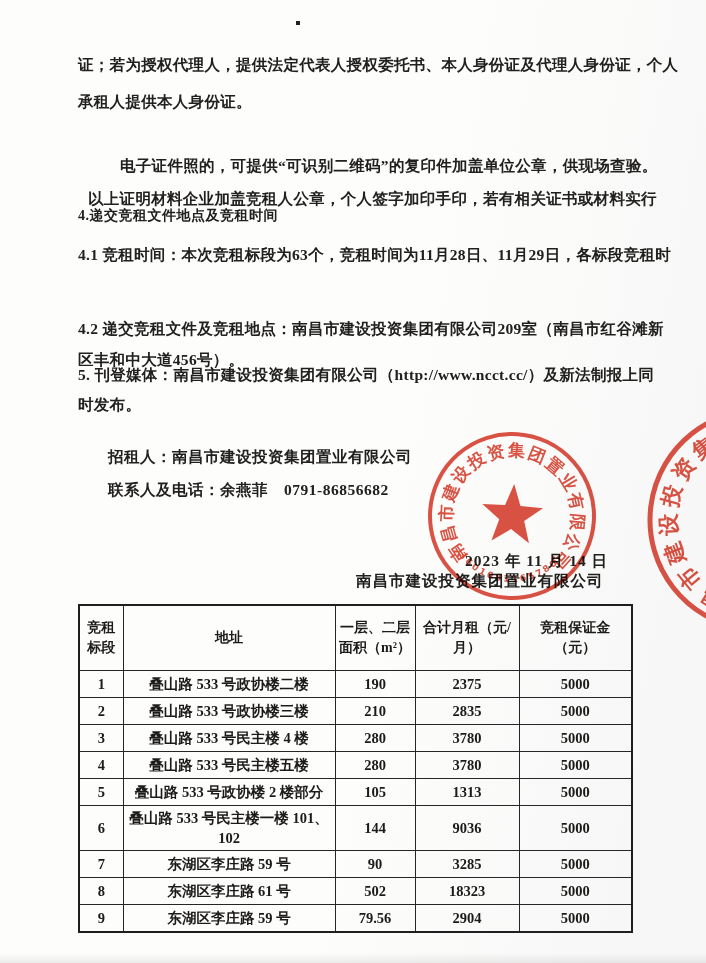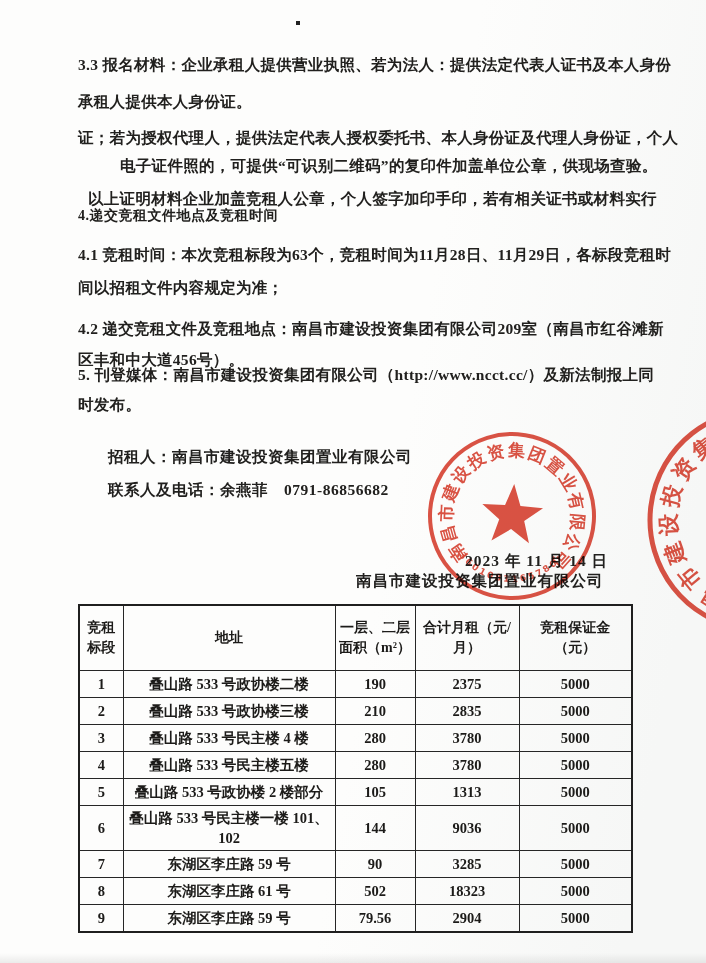--- a/index.html
+++ b/index.html
@@ -36,35 +36,33 @@
   .stamp-partial{left:620px;top:380px;transform:rotate(-38deg);}
 </style>
 </head>
 <body>
 
 <div class="sheet">
 
   <div class="speck"></div>
 
   <div class="para lh36" style="left:78px;top:47px;">
-      <div class="tline">3.3 报名材料：企业承租人提供营业执照、若为法人：提供法定代表人证书及本人身份</div>
+      <div class="tline">证；若为授权代理人，提供法定代表人授权委托书、本人身份证及代理人身份证，个人</div>
       <div class="tline">承租人提供本人身份证。</div>
-      <div class="tline">证；若为授权代理人，提供法定代表人授权委托书、本人身份证及代理人身份证，个人</div>
     </div>
 
   <div class="para lh33 indent" style="left:88px;top:149px;">
       <div class="tline">电子证件照的，可提供“可识别二维码”的复印件加盖单位公章，供现场查验。</div>
       <div class="tline">以上证明材料企业加盖竞租人公章，个人签字加印手印，若有相关证书或材料实行</div>
     </div>
 
   <div class="heading" style="left:78px;top:207px;">4.递交竞租文件地点及竞租时间</div>
 
   <div class="para lh33" style="left:78px;top:238px;">
       <div class="tline">4.1 竞租时间：本次竞租标段为63个，竞租时间为11月28日、11月29日，各标段竞租时</div>
-      <div class="tline">间以招租文件内容规定为准；</div>
     </div>
 
   <div class="para lh31" style="left:78px;top:302px;margin-top:11px;">
       <div class="tline">4.2 递交竞租文件及竞租地点：南昌市建设投资集团有限公司209室（南昌市红谷滩新</div>
       <div class="tline">区丰和中大道456号）。</div>
     </div>
 
   <div class="para lh30" style="left:78px;top:360px;">
       <div class="tline">5. 刊登媒体：南昌市建设投资集团有限公司（http://www.ncct.cc/）及新法制报上同</div>
       <div class="tline">时发布。</div>

